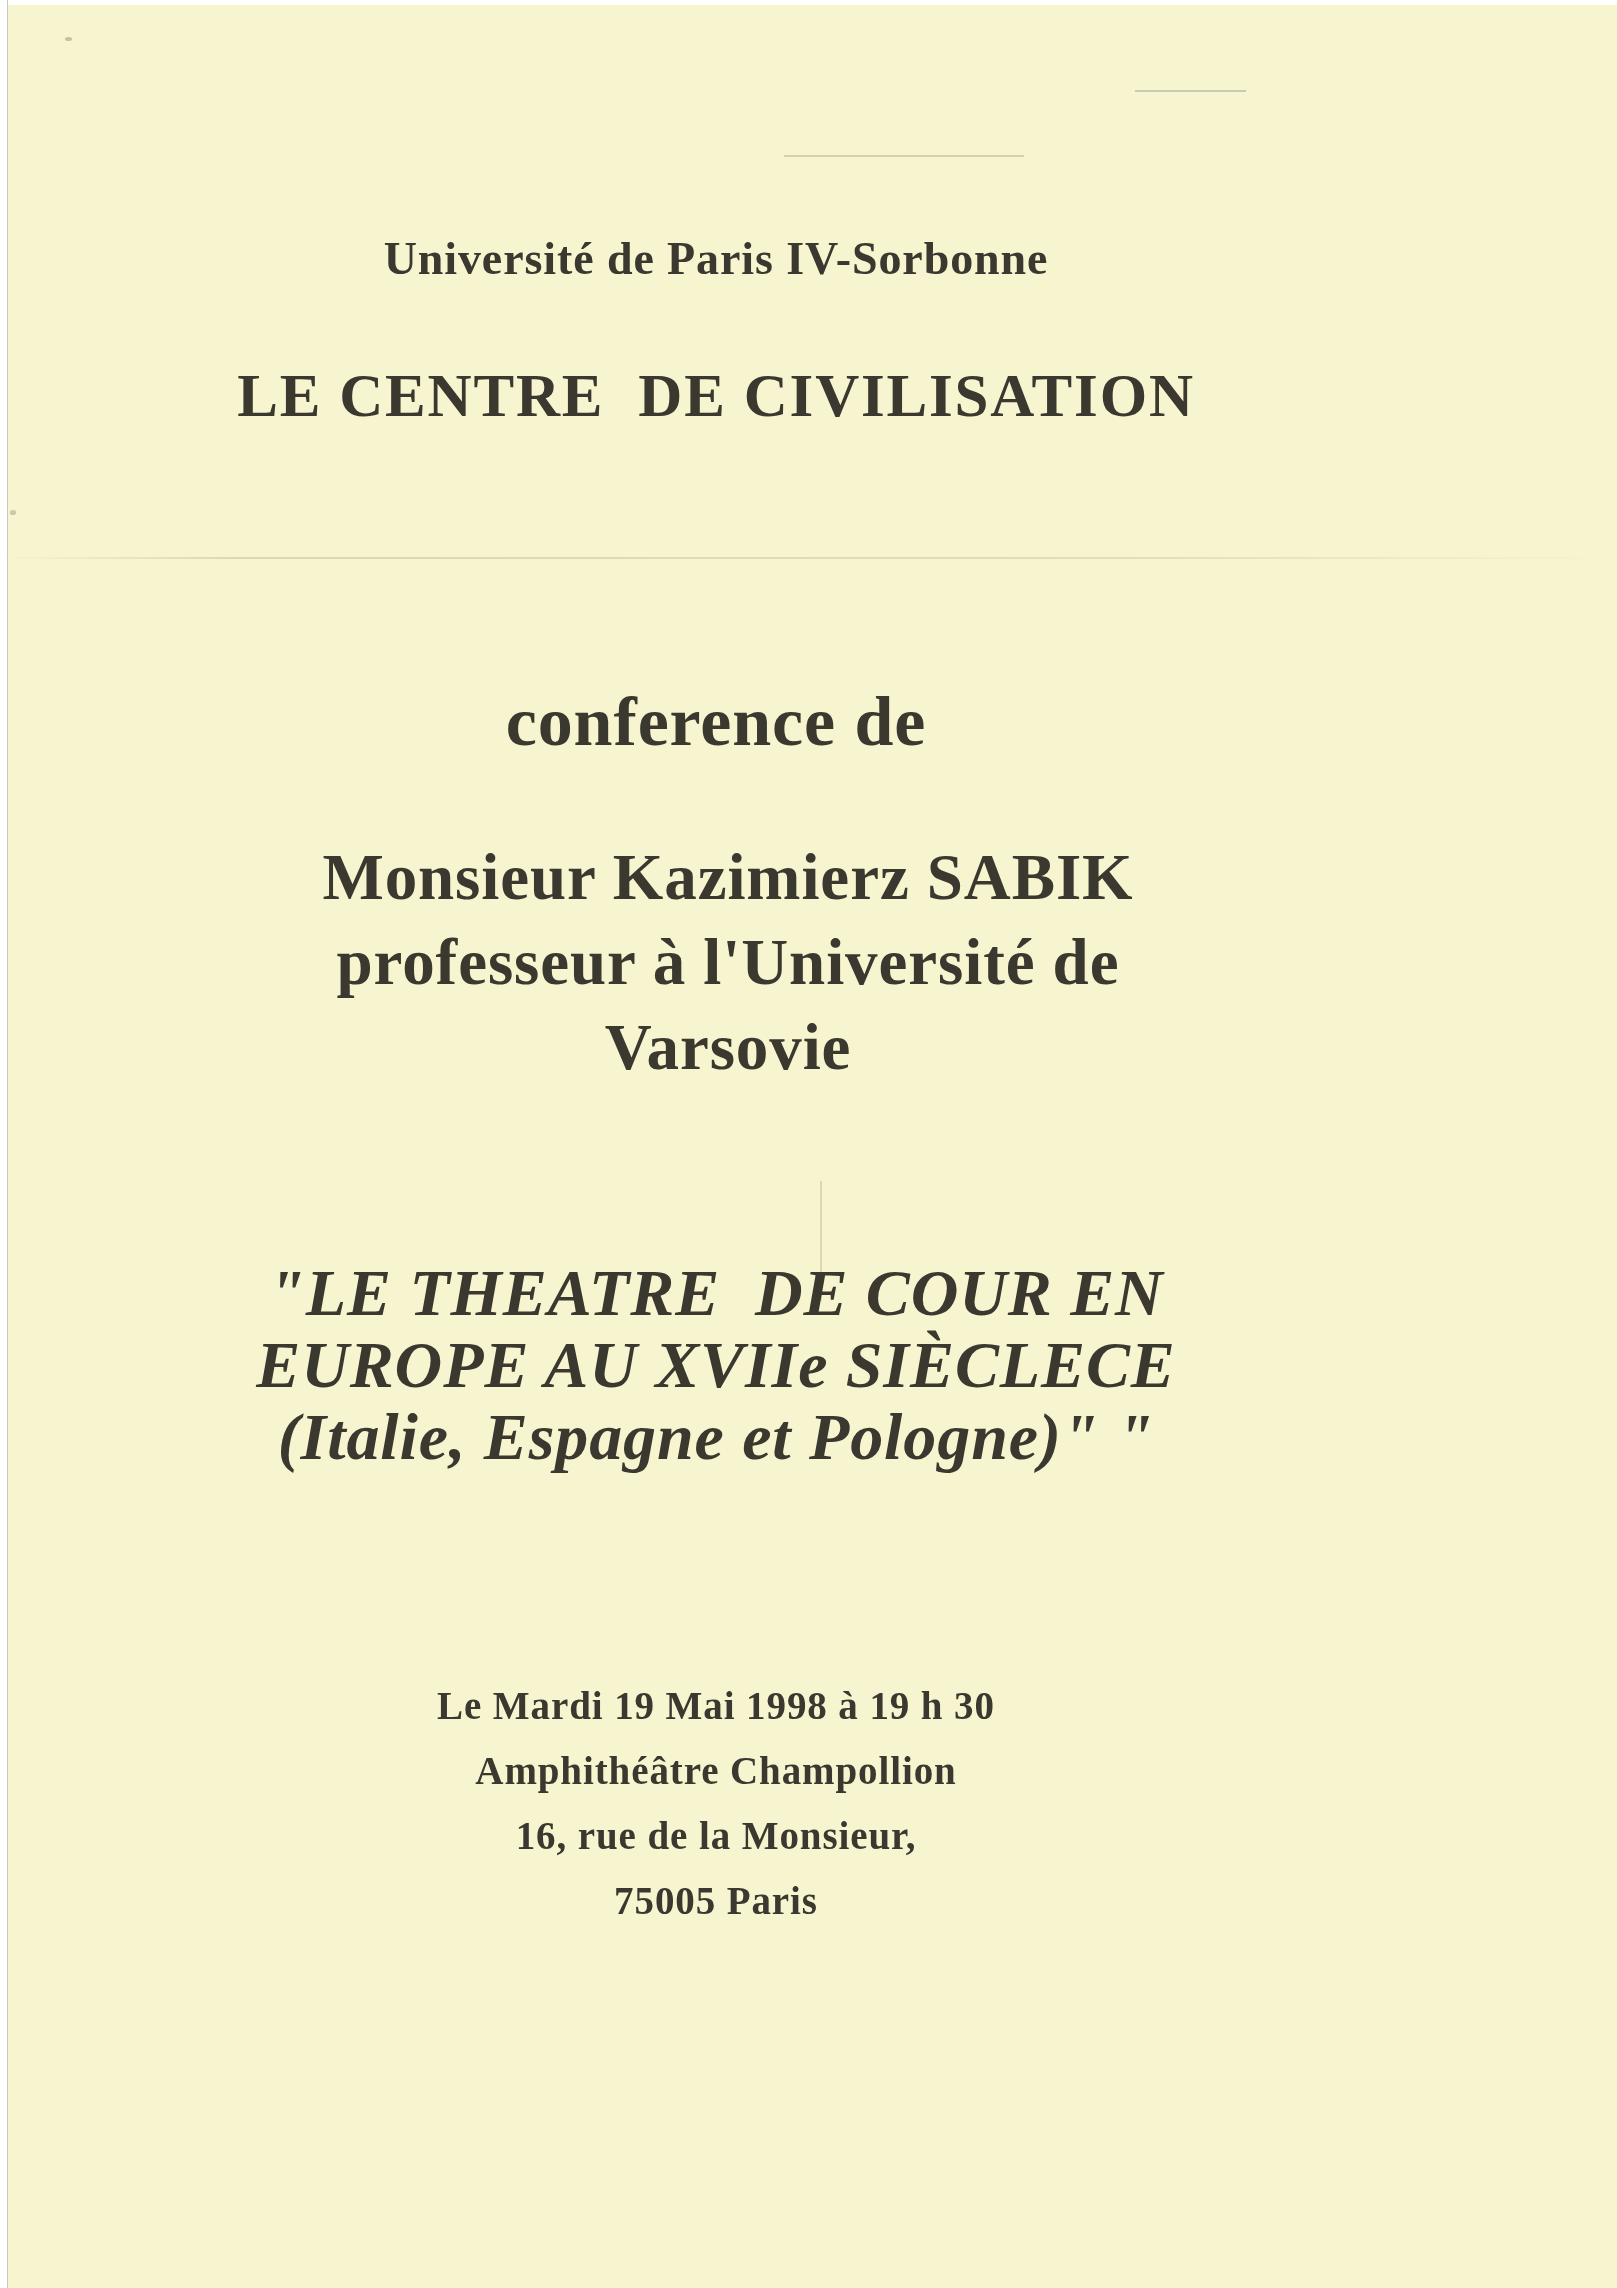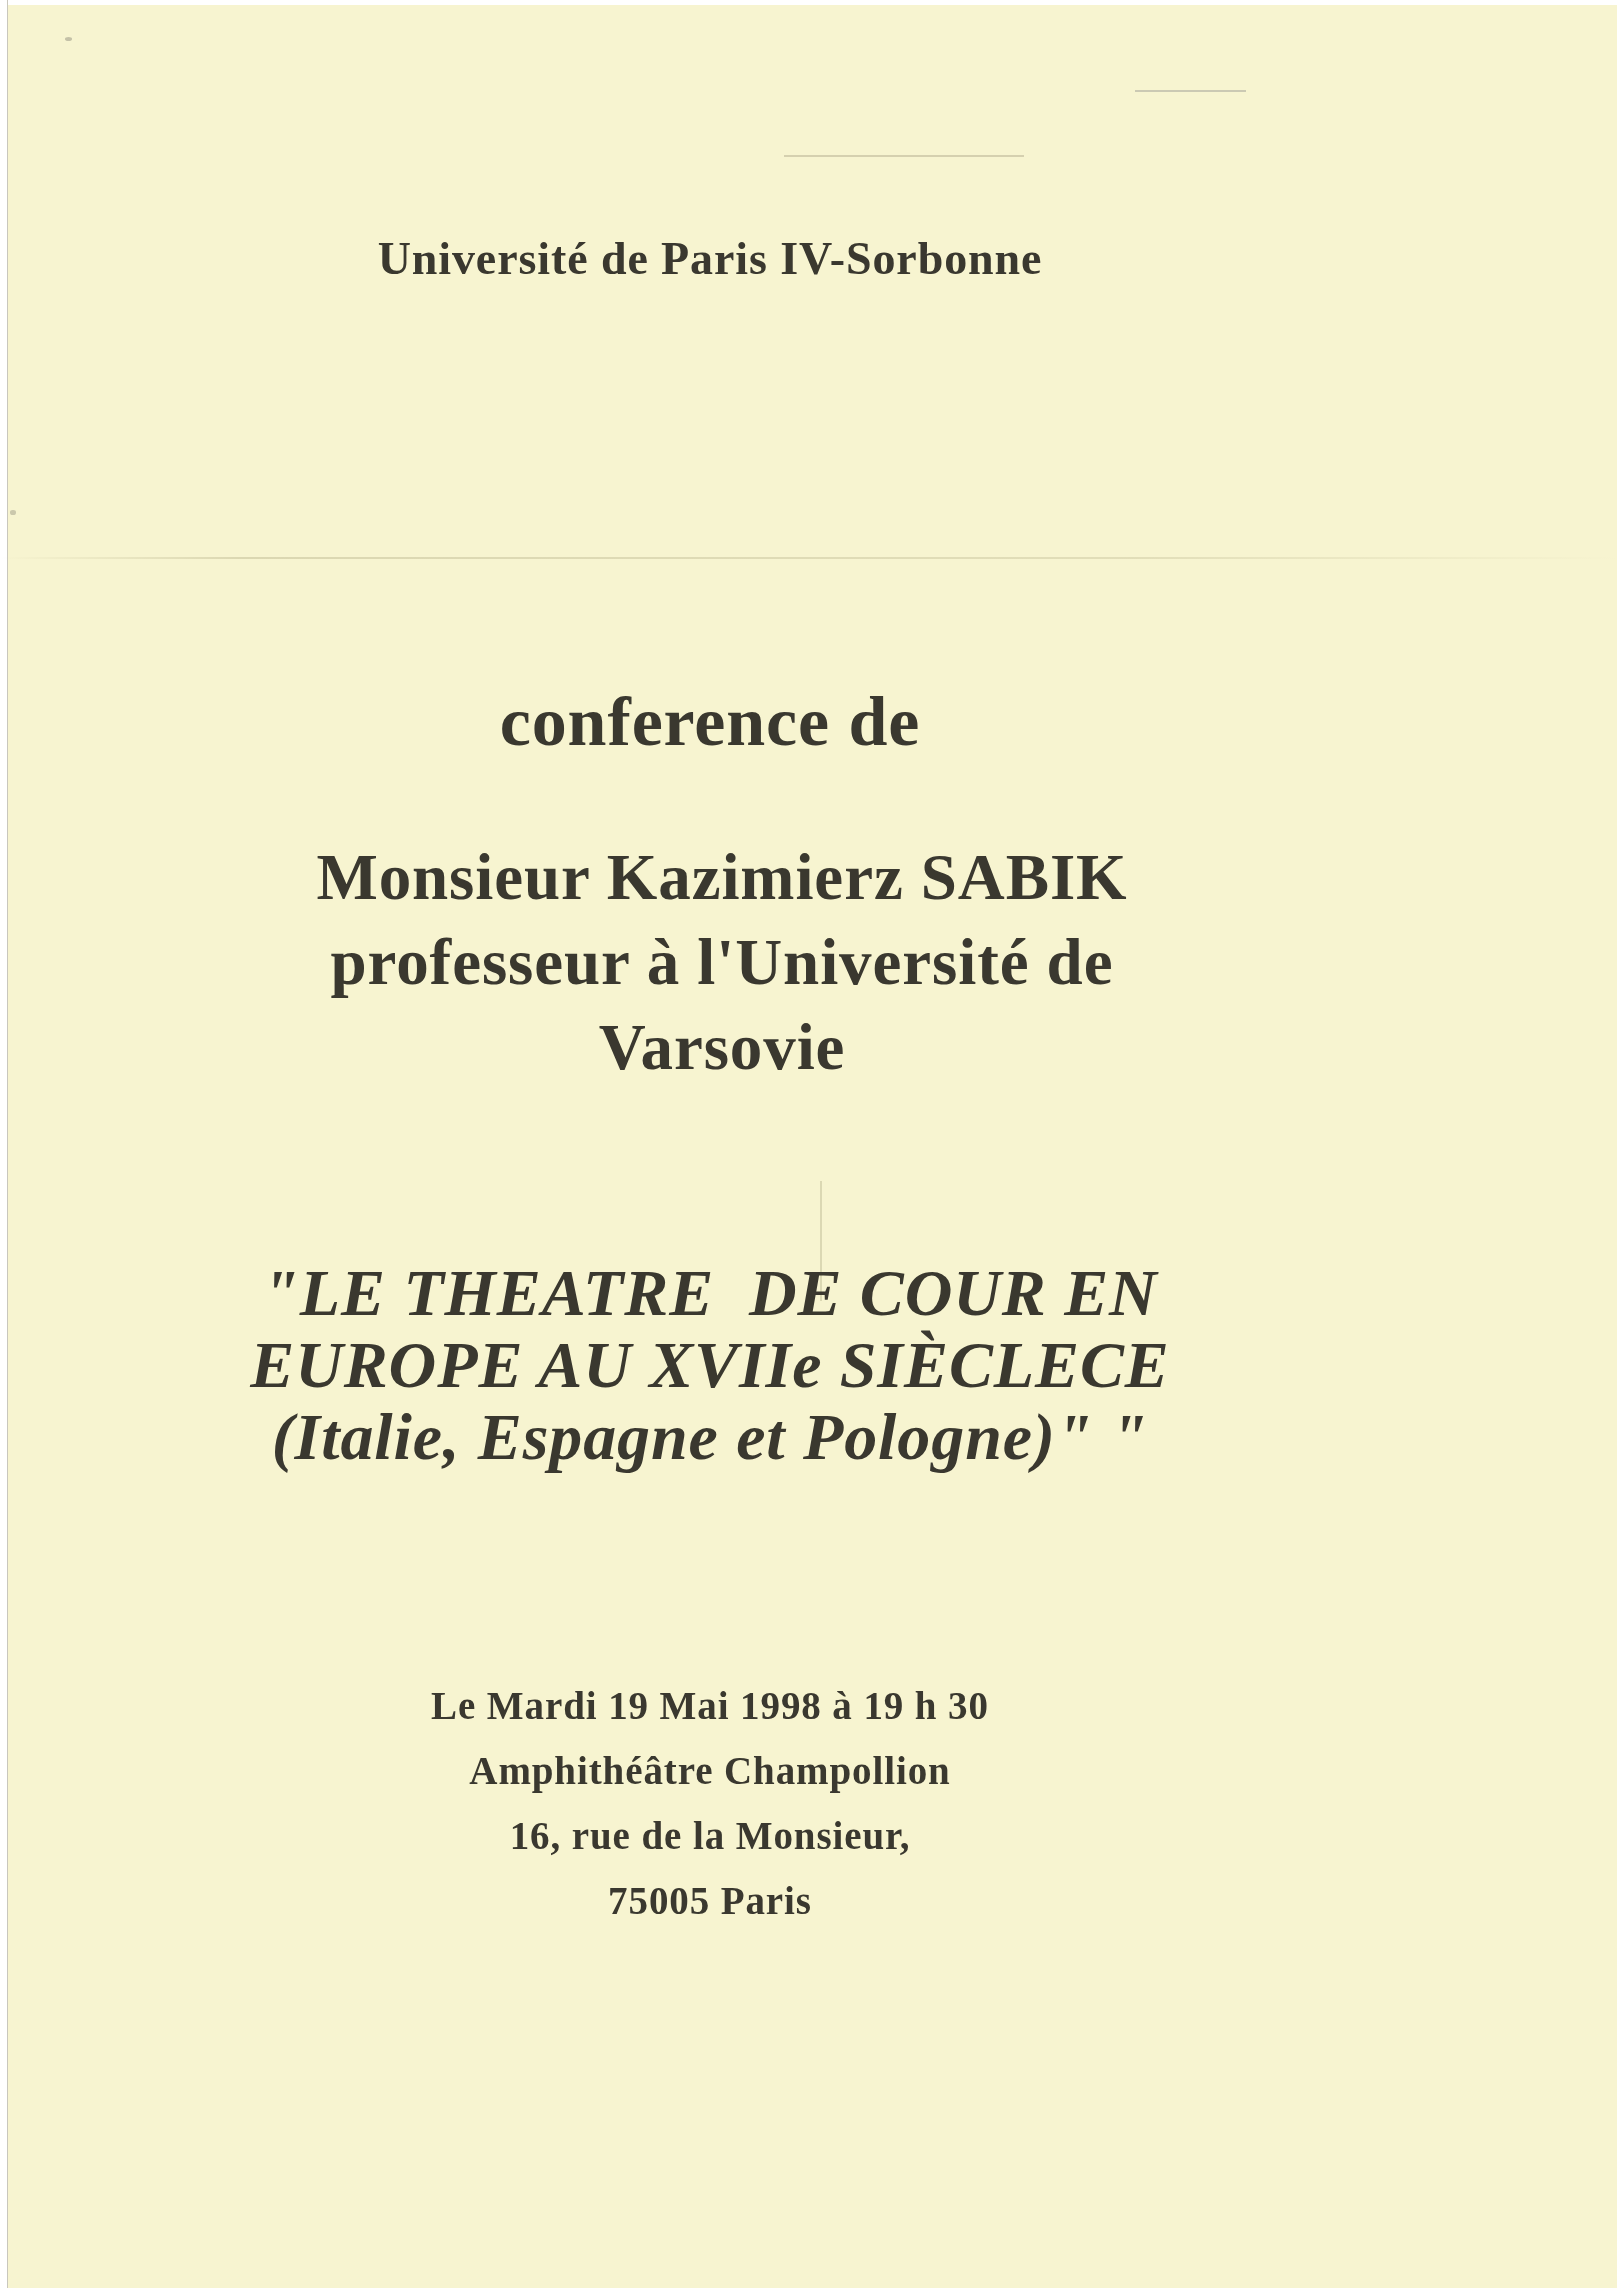--- a/index.html
+++ b/index.html
@@ -76,20 +76,21 @@
   
   .tline, .tblock div {
     white-space: pre;
   }
   .tline, .tblock {
     position: absolute;
     left: 0;
     width: 1420px;
     text-align: center;
     font-weight: bold;
+    padding-left: 6px;
   }
   .org {
     top: 231px;
     font-size: 46px;
     line-height: 55px;
     letter-spacing: 0.9px;
   }
   .center-name {
     top: 360px;
     font-size: 61px;
@@ -133,20 +134,21 @@
   <div class="crease-h1"></div>
   <div class="crease-h2"></div>
   <div class="crease-dash"></div>
   <div class="crease-v"></div>
   <div class="speck-1"></div>
   <div class="speck-2"></div>
 
   <div class="tline org">Université de Paris IV-Sorbonne</div>
 
   <div class="tblock center-name">
+    <div>LE CENTRE  DE CIVILISATION</div>
   </div>
 
   <div class="tline conference">conference de</div>
 
   <div class="tblock speaker">
     <div>Monsieur Kazimierz SABIK</div>
     <div>professeur à l'Université de</div>
     <div>Varsovie</div>
   </div>
 

